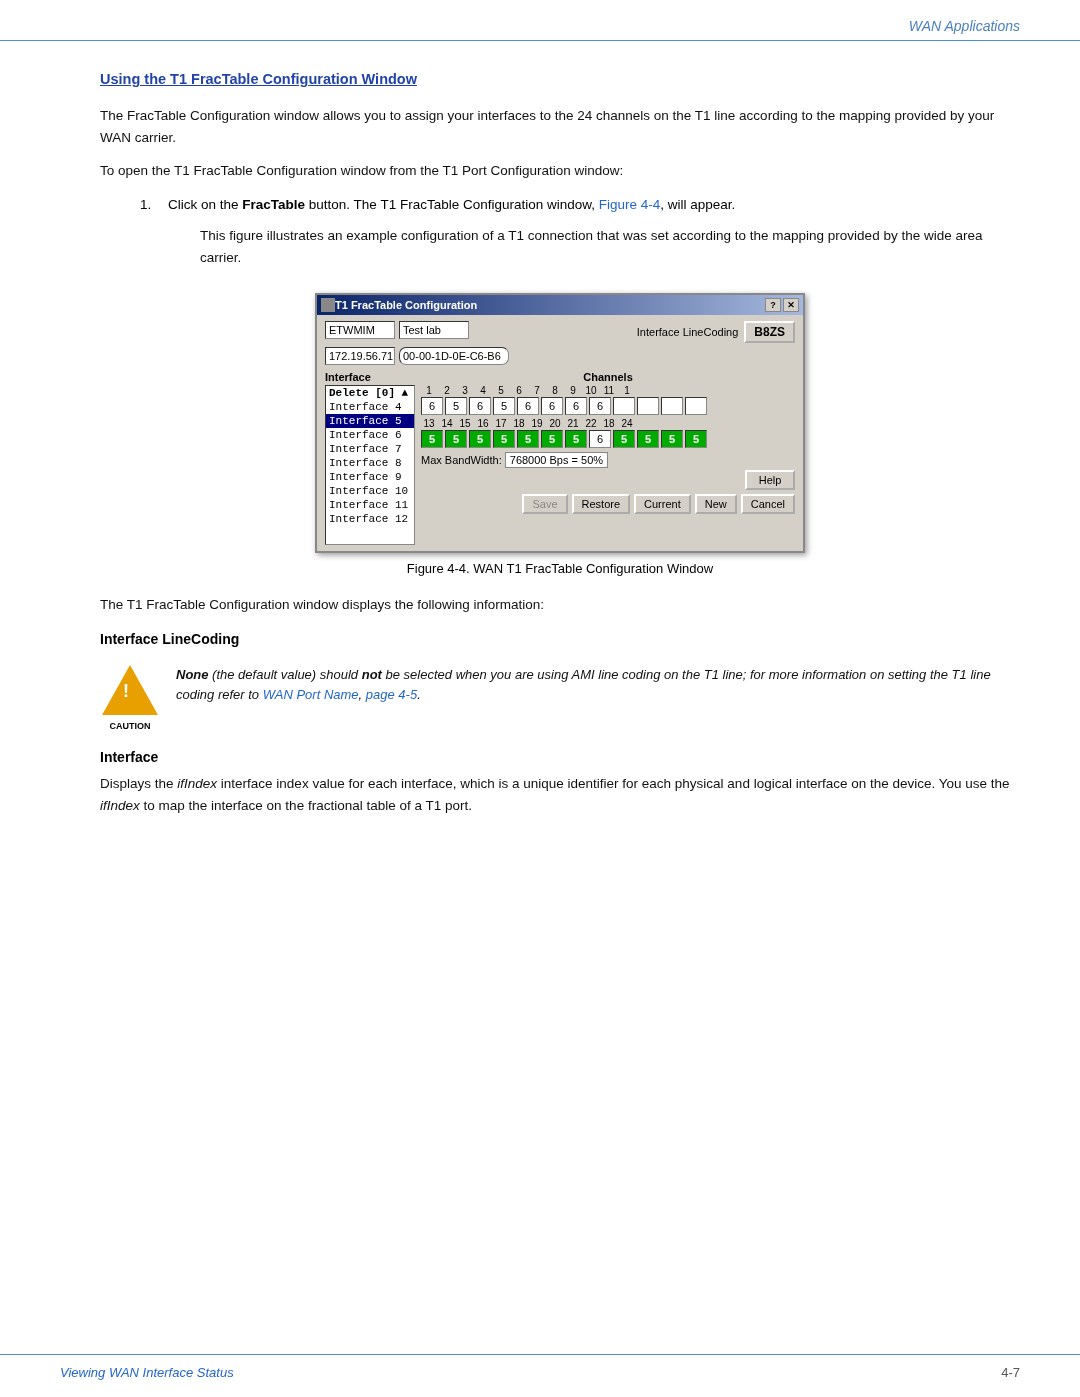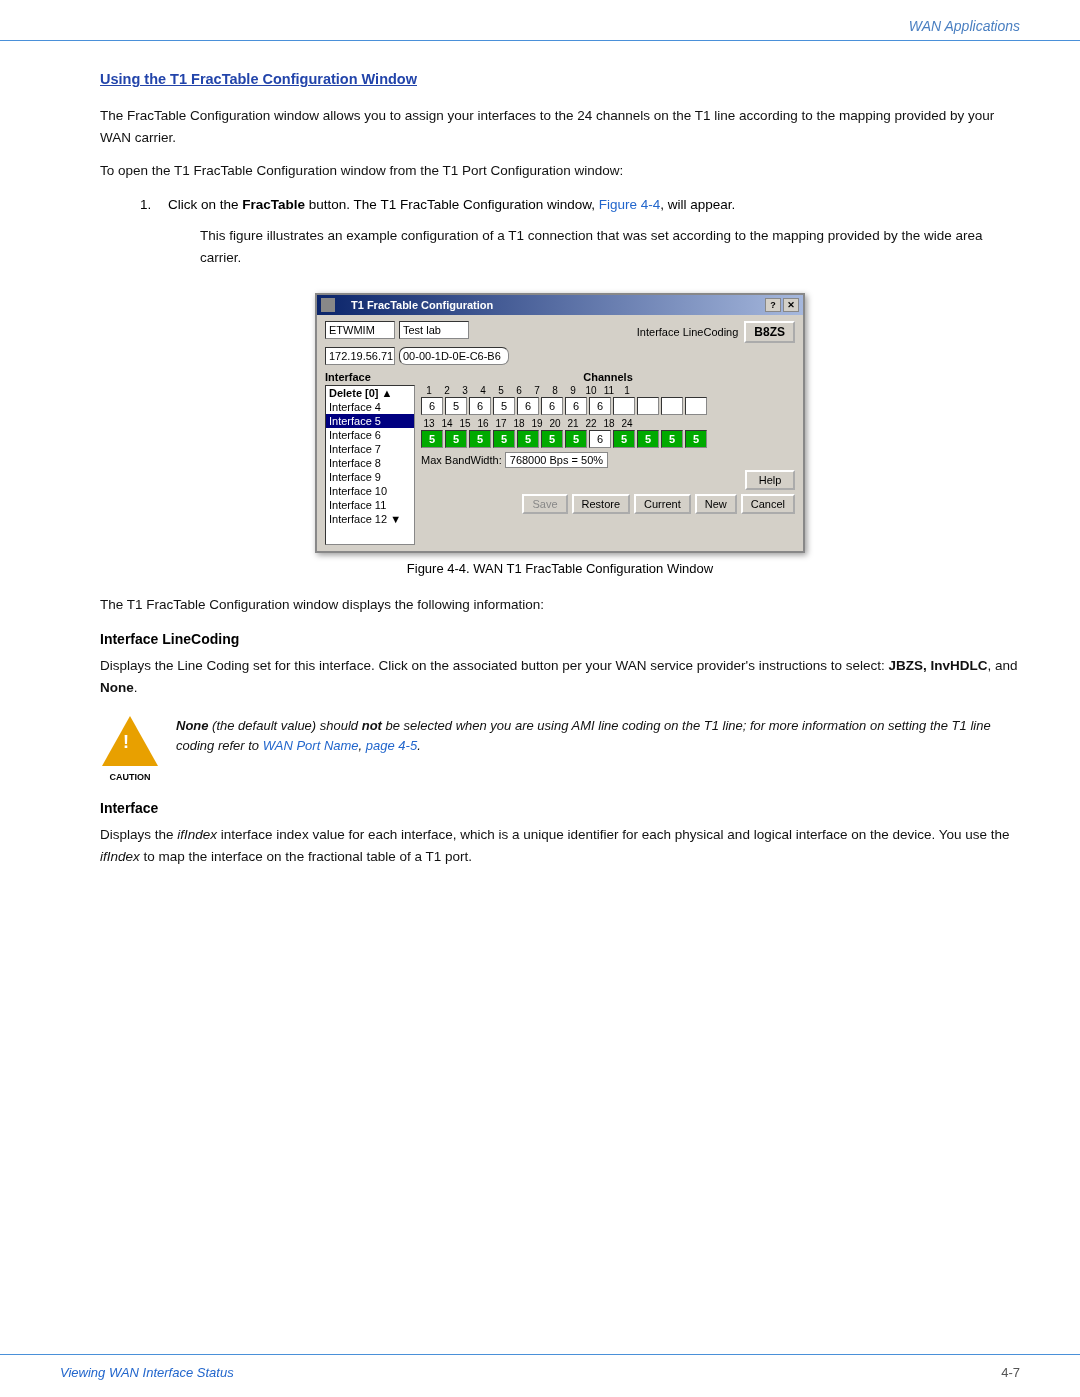--- a/index.html
+++ b/index.html
@@ -101,21 +101,21 @@
       display: flex;
       align-items: center;
       justify-content: space-between;
       padding: 3px 4px;
       font-size: 11px;
       font-weight: bold;
     }
     .dialog-titlebar-left {
       display: flex;
       align-items: center;
-      gap: 16px;
+      gap: 0;
     }
     .dialog-icon {
       width: 14px;
       height: 14px;
       background: #888;
       display: inline-block;
     }
     .dialog-controls {
       display: flex;
       gap: 2px;
@@ -178,20 +178,21 @@
       flex-direction: column;
     }
     .interface-label {
       font-size: 11px;
       font-weight: bold;
       margin-bottom: 2px;
     }
     .interface-list-container {
       display: flex;
       gap: 0;
+      font-family: Liberation Mono, monospace;
     }
     .interface-list {
       width: 90px;
       height: 160px;
       border: 1px inset #888;
       background: #fff;
       font-size: 11px;
       overflow: hidden;
     }
     .iface-item {
@@ -539,23 +540,20 @@
           </div>
         </div>
       </div>
 
       <div class="figure-caption">Figure 4-4.  WAN T1 FracTable Configuration Window</div>
     </div>
 
     <p class="info-text">The T1 FracTable Configuration window displays the following information:</p>
 
     <div class="subsection-heading">Interface LineCoding</div>
-    <p class="info-text">
-      Displays the Line Coding set for this interface. Click on the associated button per your WAN service provider's instructions to select: <strong>JBZS, InvHDLC</strong>, and <strong>None</strong>.
-    </p>
 
     <div class="caution-box">
       <div class="caution-icon">
         <div style="text-align:center;">
           <div class="caution-triangle"></div>
           <div class="caution-label">CAUTION</div>
         </div>
       </div>
       <div class="caution-content">
         <strong>None</strong> (the default value) should <strong>not</strong> be selected when you are using AMI line coding on the T1 line; for more information on setting the T1 line coding refer to <span class="link-text">WAN Port Name</span>, <span class="link-text">page 4-5</span>.

